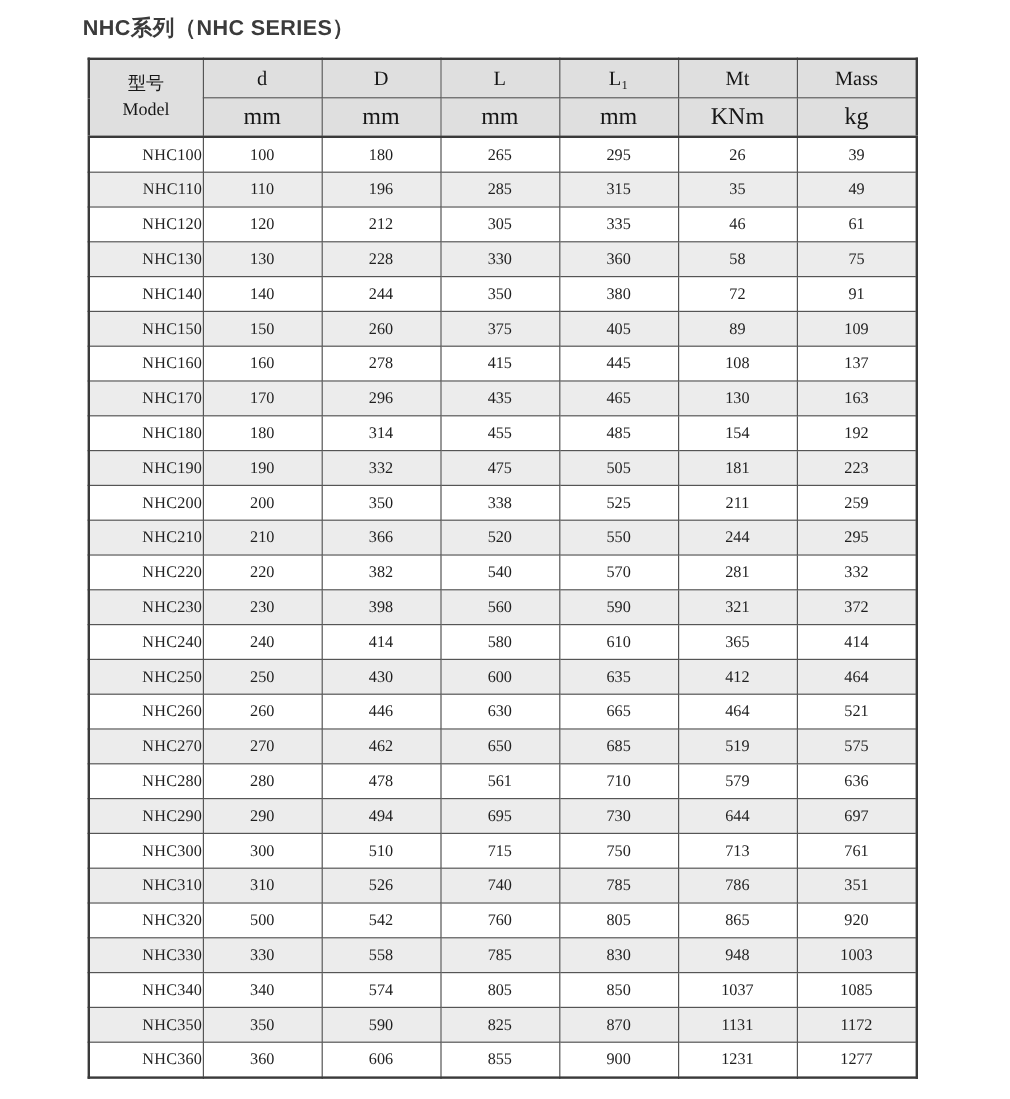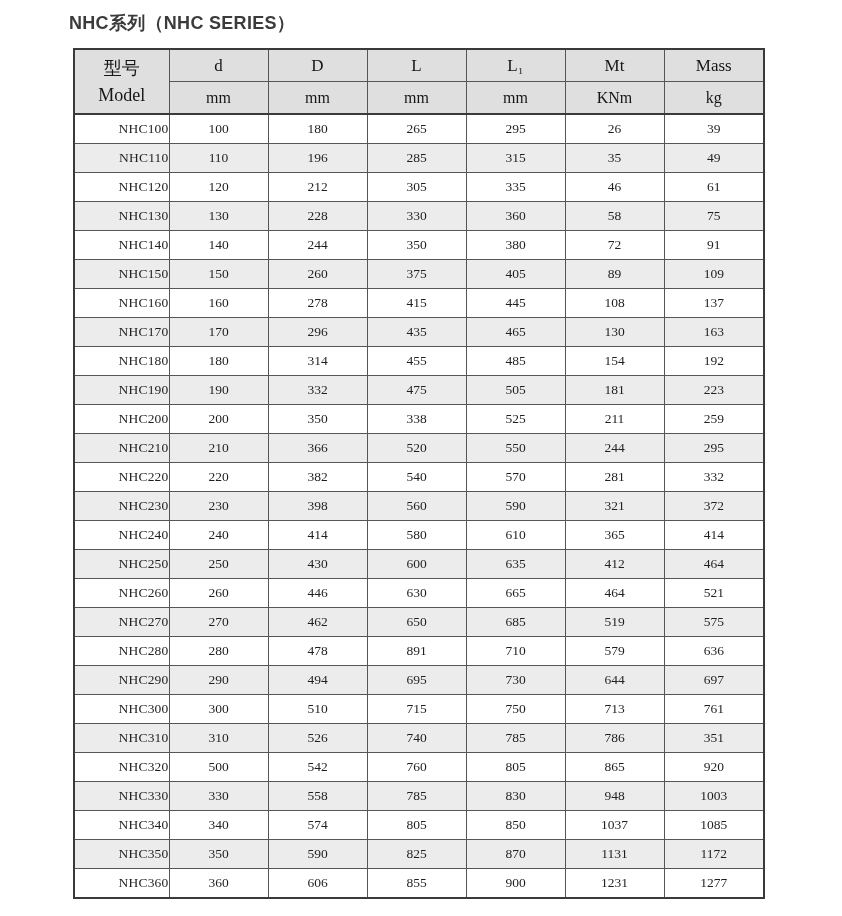--- a/index.html
+++ b/index.html
@@ -50,29 +50,29 @@
     overflow:hidden;
     white-space:nowrap;
   }
   thead{border-bottom:2px solid var(--border-strong);}
   thead th{
     background:var(--header-bg);
     font-weight:normal;
     color:#161616;
   }
   .model-th{
-    font-size:18px;
+    font-size:15px;
     line-height:1.45;
   }
   .col-label{
     font-size:17px;
     height:31px;
   }
   .col-unit{
-    font-size:16px;
+    font-size:20px;
     height:31px;
   }
   tbody td{
     height:28px;
     font-size:13.5px;
     font-variant-numeric:oldstyle-nums;
   }
   tbody td.model-cell{
     font-size:13.5px;
     letter-spacing:0.2px;
@@ -279,21 +279,21 @@
           <td>462</td>
           <td>650</td>
           <td>685</td>
           <td>519</td>
           <td>575</td>
         </tr>
         <tr>
           <td class="model-cell">NHC280</td>
           <td>280</td>
           <td>478</td>
-          <td>891</td>
+          <td>561</td>
           <td>710</td>
           <td>579</td>
           <td>636</td>
         </tr>
         <tr>
           <td class="model-cell">NHC290</td>
           <td>290</td>
           <td>494</td>
           <td>695</td>
           <td>730</td>

